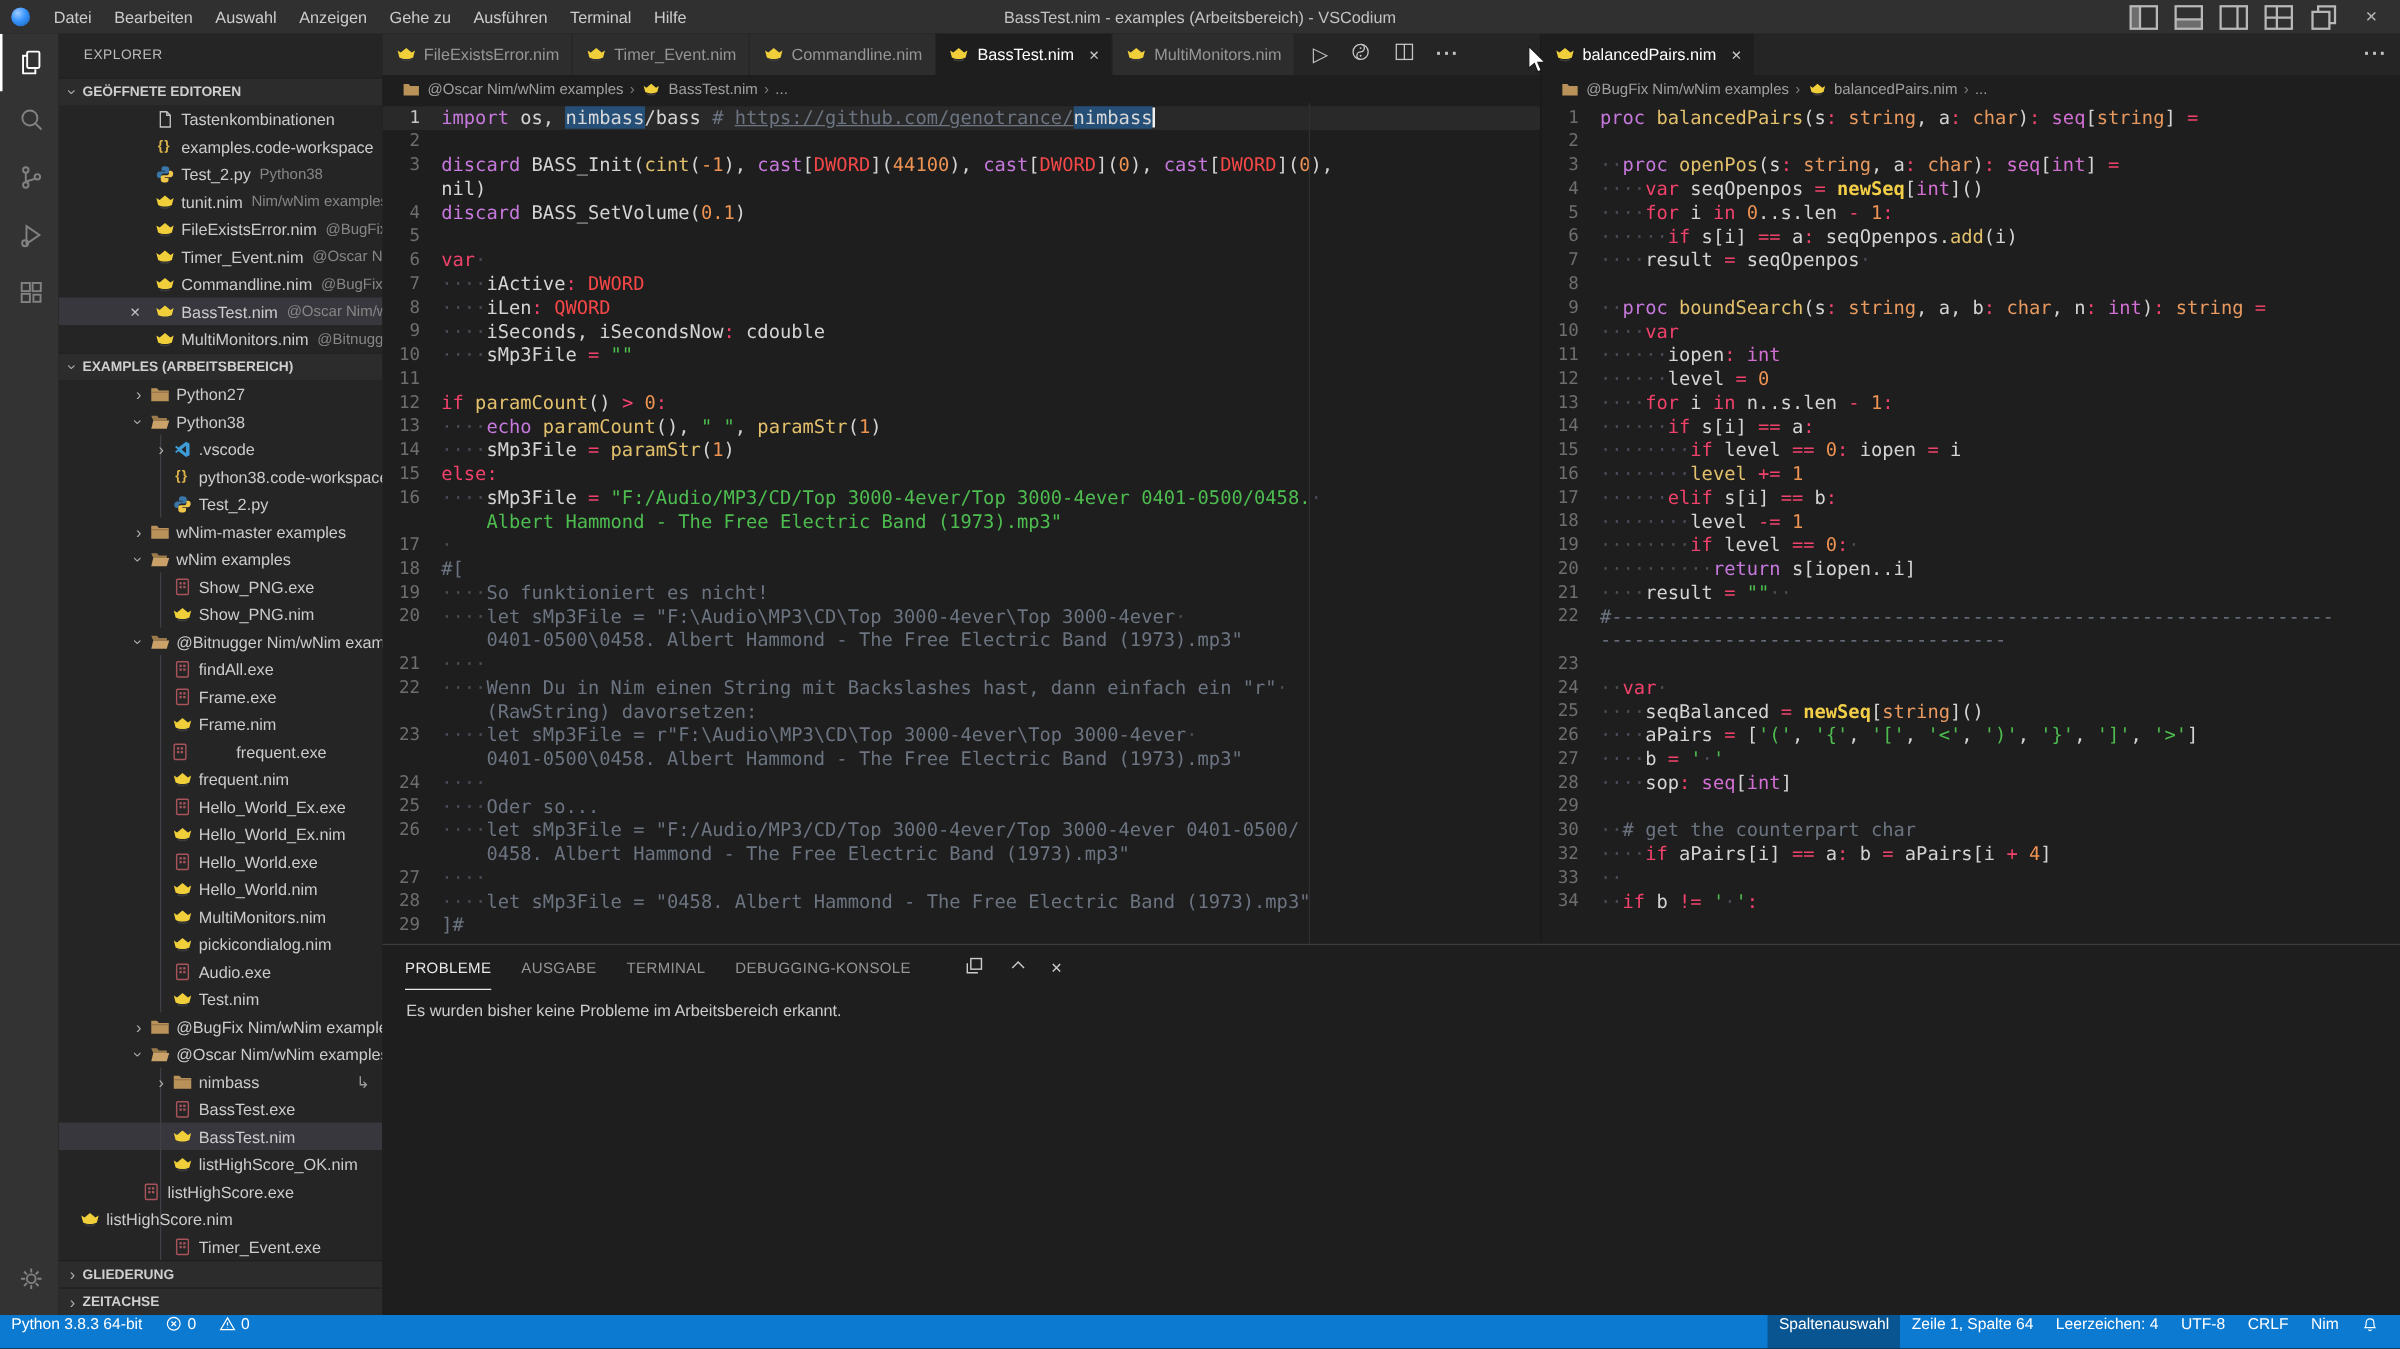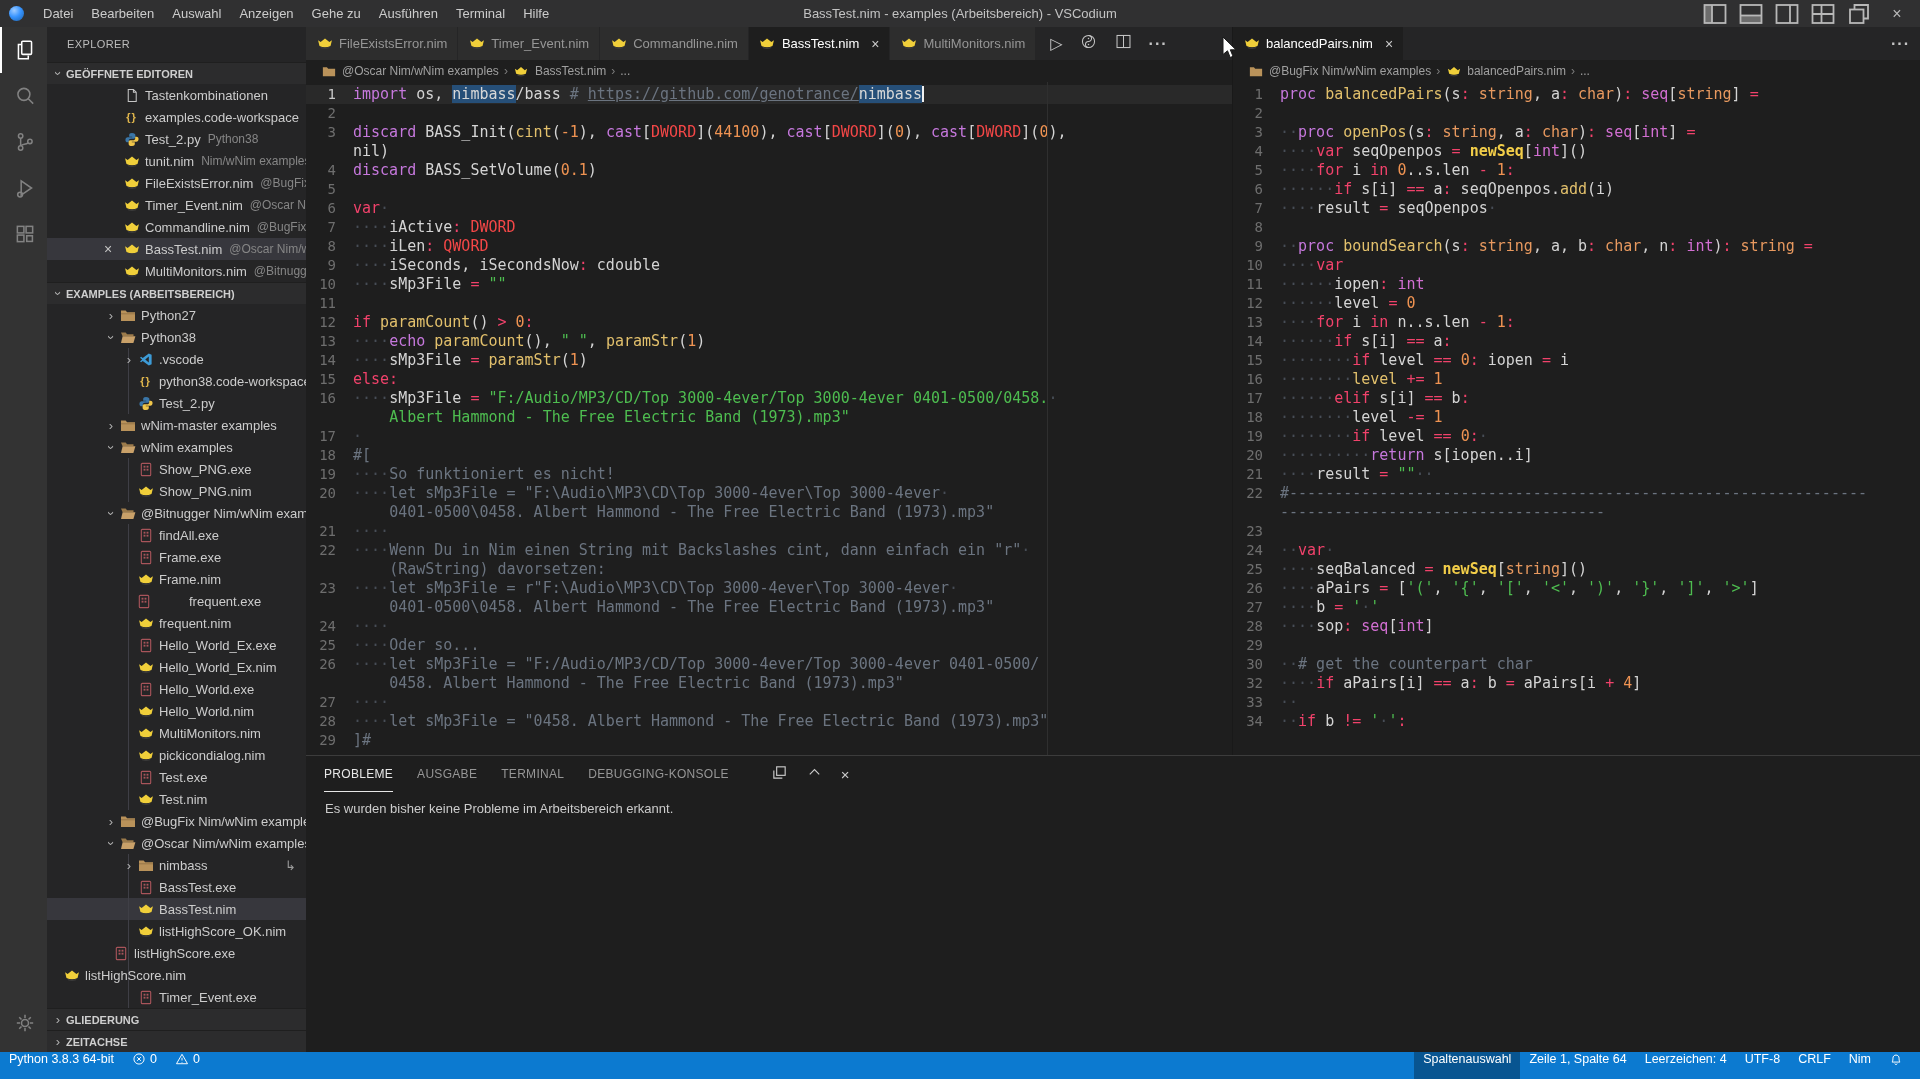--- a/index.html
+++ b/index.html
@@ -542,21 +542,21 @@
             <span class="chevslot"></span>
             <span class="ficon">
               <svg viewBox="0 0 16 16">
                 <rect x="3" y="1.5" width="10" height="13" rx="1" fill="none" stroke="#a8545a" stroke-width="1.2"></rect>
                 <rect x="5.4" y="4" width="2" height="2" fill="#a8545a"></rect>
                 <rect x="8.6" y="4" width="2" height="2" fill="#a8545a"></rect>
                 <rect x="5.4" y="7.2" width="2" height="2" fill="#a8545a"></rect>
                 <rect x="8.6" y="7.2" width="2" height="2" fill="#a8545a"></rect>
               </svg>
             </span>
-            <span class="name">Test.exe</span>
+            <span class="name">Audio.exe</span>
           </div>
           <div class="row guide" style="padding-left: 74px;">
             <span class="chevslot"></span>
             <span class="ficon">
               <svg viewBox="0 0 18 14">
                 <path d="M1.2 3.4l2.9 2L9 1.3l4.9 4.1 2.9-2-1.6 6.4c-3.9 1.9-8.5 1.9-12.4 0Z" fill="#f0cf3a"></path>
                 <path d="M4.1 10.7c3.1 1.4 6.7 1.4 9.8 0l-.4 1.7c-2.9 1.2-6.1 1.2-9 0Z" fill="#3a3a3a"></path>
               </svg>
             </span>
             <span class="name">Test.nim</span>
@@ -779,21 +779,21 @@
               <div class="crow"><span class="ln">14</span><span class="ctext"><span class="tk-w">····</span><span class="tk-p">sMp3File </span><span class="tk-c">=</span><span class="tk-p"> </span><span class="tk-f">paramStr</span><span class="tk-p">(</span><span class="tk-nu">1</span><span class="tk-p">)</span></span></div>
               <div class="crow"><span class="ln">15</span><span class="ctext"><span class="tk-c">else:</span></span></div>
               <div class="crow"><span class="ln">16</span><span class="ctext"><span class="tk-w">····</span><span class="tk-p">sMp3File </span><span class="tk-c">=</span><span class="tk-p"> </span><span class="tk-s">"F:/Audio/MP3/CD/Top 3000-4ever/Top 3000-4ever 0401-0500/0458.</span><span class="tk-w">·</span></span></div>
               <div class="crow"><span class="ln"></span><span class="ctext"><span class="tk-p">    </span><span class="tk-s">Albert Hammond - The Free Electric Band (1973).mp3"</span></span></div>
               <div class="crow"><span class="ln">17</span><span class="ctext"><span class="tk-w">·</span></span></div>
               <div class="crow"><span class="ln">18</span><span class="ctext"><span class="tk-cm">#[</span></span></div>
               <div class="crow"><span class="ln">19</span><span class="ctext"><span class="tk-w">····</span><span class="tk-cm">So funktioniert es nicht!</span></span></div>
               <div class="crow"><span class="ln">20</span><span class="ctext"><span class="tk-w">····</span><span class="tk-cm">let sMp3File = "F:\Audio\MP3\CD\Top 3000-4ever\Top 3000-4ever</span><span class="tk-w">·</span></span></div>
               <div class="crow"><span class="ln"></span><span class="ctext"><span class="tk-p">    </span><span class="tk-cm">0401-0500\0458. Albert Hammond - The Free Electric Band (1973).mp3"</span></span></div>
               <div class="crow"><span class="ln">21</span><span class="ctext"><span class="tk-w">····</span></span></div>
-              <div class="crow"><span class="ln">22</span><span class="ctext"><span class="tk-w">····</span><span class="tk-cm">Wenn Du in Nim einen String mit Backslashes cint, dann einfach ein "r"</span><span class="tk-w">·</span></span></div>
+              <div class="crow"><span class="ln">22</span><span class="ctext"><span class="tk-w">····</span><span class="tk-cm">Wenn Du in Nim einen String mit Backslashes hast, dann einfach ein "r"</span><span class="tk-w">·</span></span></div>
               <div class="crow"><span class="ln"></span><span class="ctext"><span class="tk-p">    </span><span class="tk-cm">(RawString) davorsetzen:</span></span></div>
               <div class="crow"><span class="ln">23</span><span class="ctext"><span class="tk-w">····</span><span class="tk-cm">let sMp3File = r"F:\Audio\MP3\CD\Top 3000-4ever\Top 3000-4ever</span><span class="tk-w">·</span></span></div>
               <div class="crow"><span class="ln"></span><span class="ctext"><span class="tk-p">    </span><span class="tk-cm">0401-0500\0458. Albert Hammond - The Free Electric Band (1973).mp3"</span></span></div>
               <div class="crow"><span class="ln">24</span><span class="ctext"><span class="tk-w">····</span></span></div>
               <div class="crow"><span class="ln">25</span><span class="ctext"><span class="tk-w">····</span><span class="tk-cm">Oder so...</span></span></div>
               <div class="crow"><span class="ln">26</span><span class="ctext"><span class="tk-w">····</span><span class="tk-cm">let sMp3File = "F:/Audio/MP3/CD/Top 3000-4ever/Top 3000-4ever 0401-0500/</span></span></div>
               <div class="crow"><span class="ln"></span><span class="ctext"><span class="tk-p">    </span><span class="tk-cm">0458. Albert Hammond - The Free Electric Band (1973).mp3"</span></span></div>
               <div class="crow"><span class="ln">27</span><span class="ctext"><span class="tk-w">····</span></span></div>
               <div class="crow"><span class="ln">28</span><span class="ctext"><span class="tk-w">····</span><span class="tk-cm">let sMp3File = "0458. Albert Hammond - The Free Electric Band (1973).mp3"</span></span></div>
               <div class="crow"><span class="ln">29</span><span class="ctext"><span class="tk-cm">]#</span></span></div>

